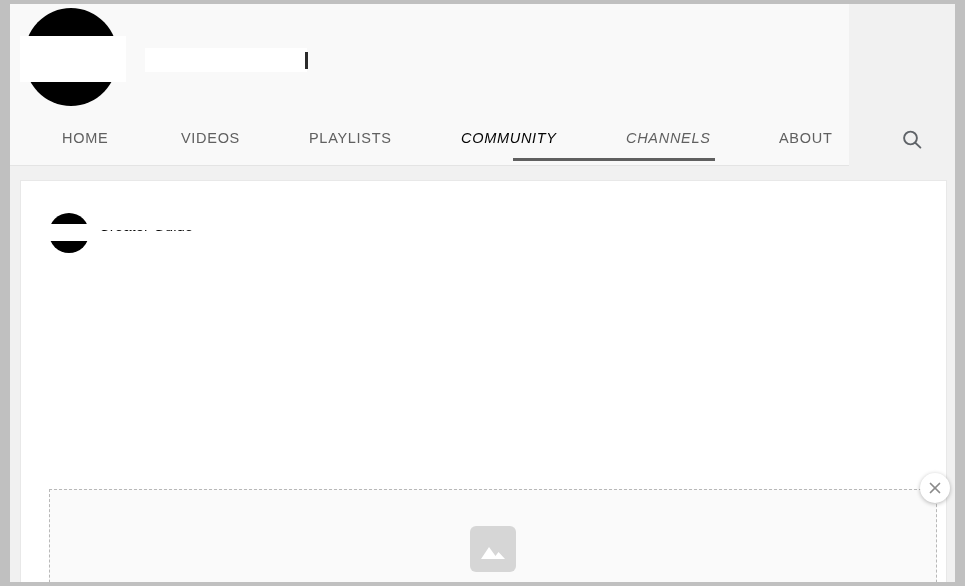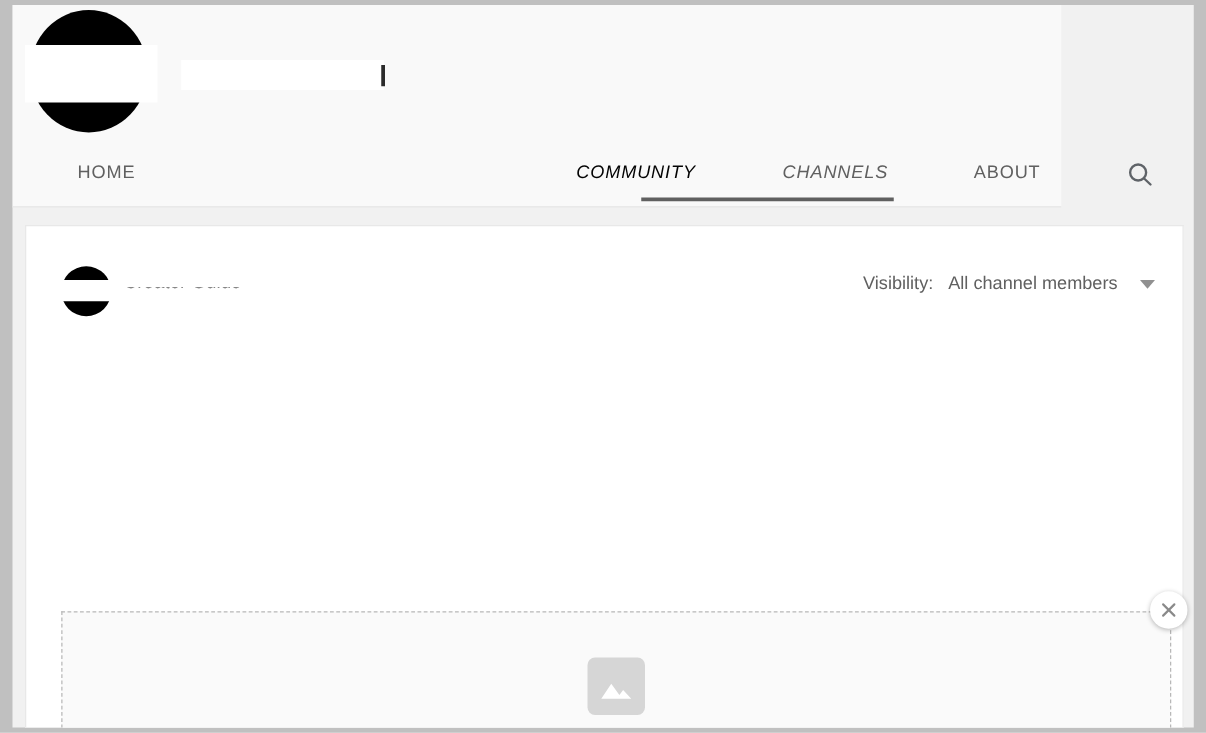--- a/index.html
+++ b/index.html
@@ -231,20 +231,22 @@
         <div id="avatar-circle"></div>
         <div id="avatar-redaction"></div>
       </div>
 
       <div id="name-redaction">
         <div id="name-redaction-mark"></div>
       </div>
 
       <div id="nav">
         <div class="nav-tab" style="left:52px;">HOME</div>
+        <div class="nav-tab" style="left:171px;">VIDEOS</div>
+        <div class="nav-tab" style="left:299px;">PLAYLISTS</div>
         <div class="nav-tab active" style="left:451px;">COMMUNITY</div>
         <div class="nav-tab" style="left:616px;font-style:italic;">CHANNELS</div>
         <div class="nav-tab" style="left:769px;">ABOUT</div>
         <div id="nav-underline"></div>
 
         <div id="search-icon-btn">
           <svg width="28" height="28" viewBox="0 0 28 28">
             <circle cx="12.5" cy="12" r="6.4" fill="none" stroke="#5f6368" stroke-width="1.9"></circle>
             <line x1="17.3" y1="16.8" x2="22.4" y2="21.6" stroke="#5f6368" stroke-width="1.9" stroke-linecap="round"></line>
           </svg>
@@ -255,25 +257,20 @@
     <div id="composer-card">
 
       <div id="composer-avatar">
         <div id="composer-avatar-circle"></div>
         <div id="composer-avatar-redaction"></div>
       </div>
 
       <div id="composer-channel-name">Creator Guide</div>
       <div id="composer-name-redaction"></div>
 
-      <div id="visibility-row">
-        <span id="visibility-label">Visibility:</span>
-        <span id="visibility-value">All channel members</span>
-        <span id="visibility-caret"></span>
-      </div>
 
 
       <div id="dropzone">
         <div id="dropzone-inner">
 
           <div id="image-placeholder-icon">
             <svg width="46" height="46" viewBox="0 0 46 46">
               <polygon points="11,33 19,21 25.5,30 28.5,26 35,33" fill="#ffffff"></polygon>
             </svg>
           </div>

